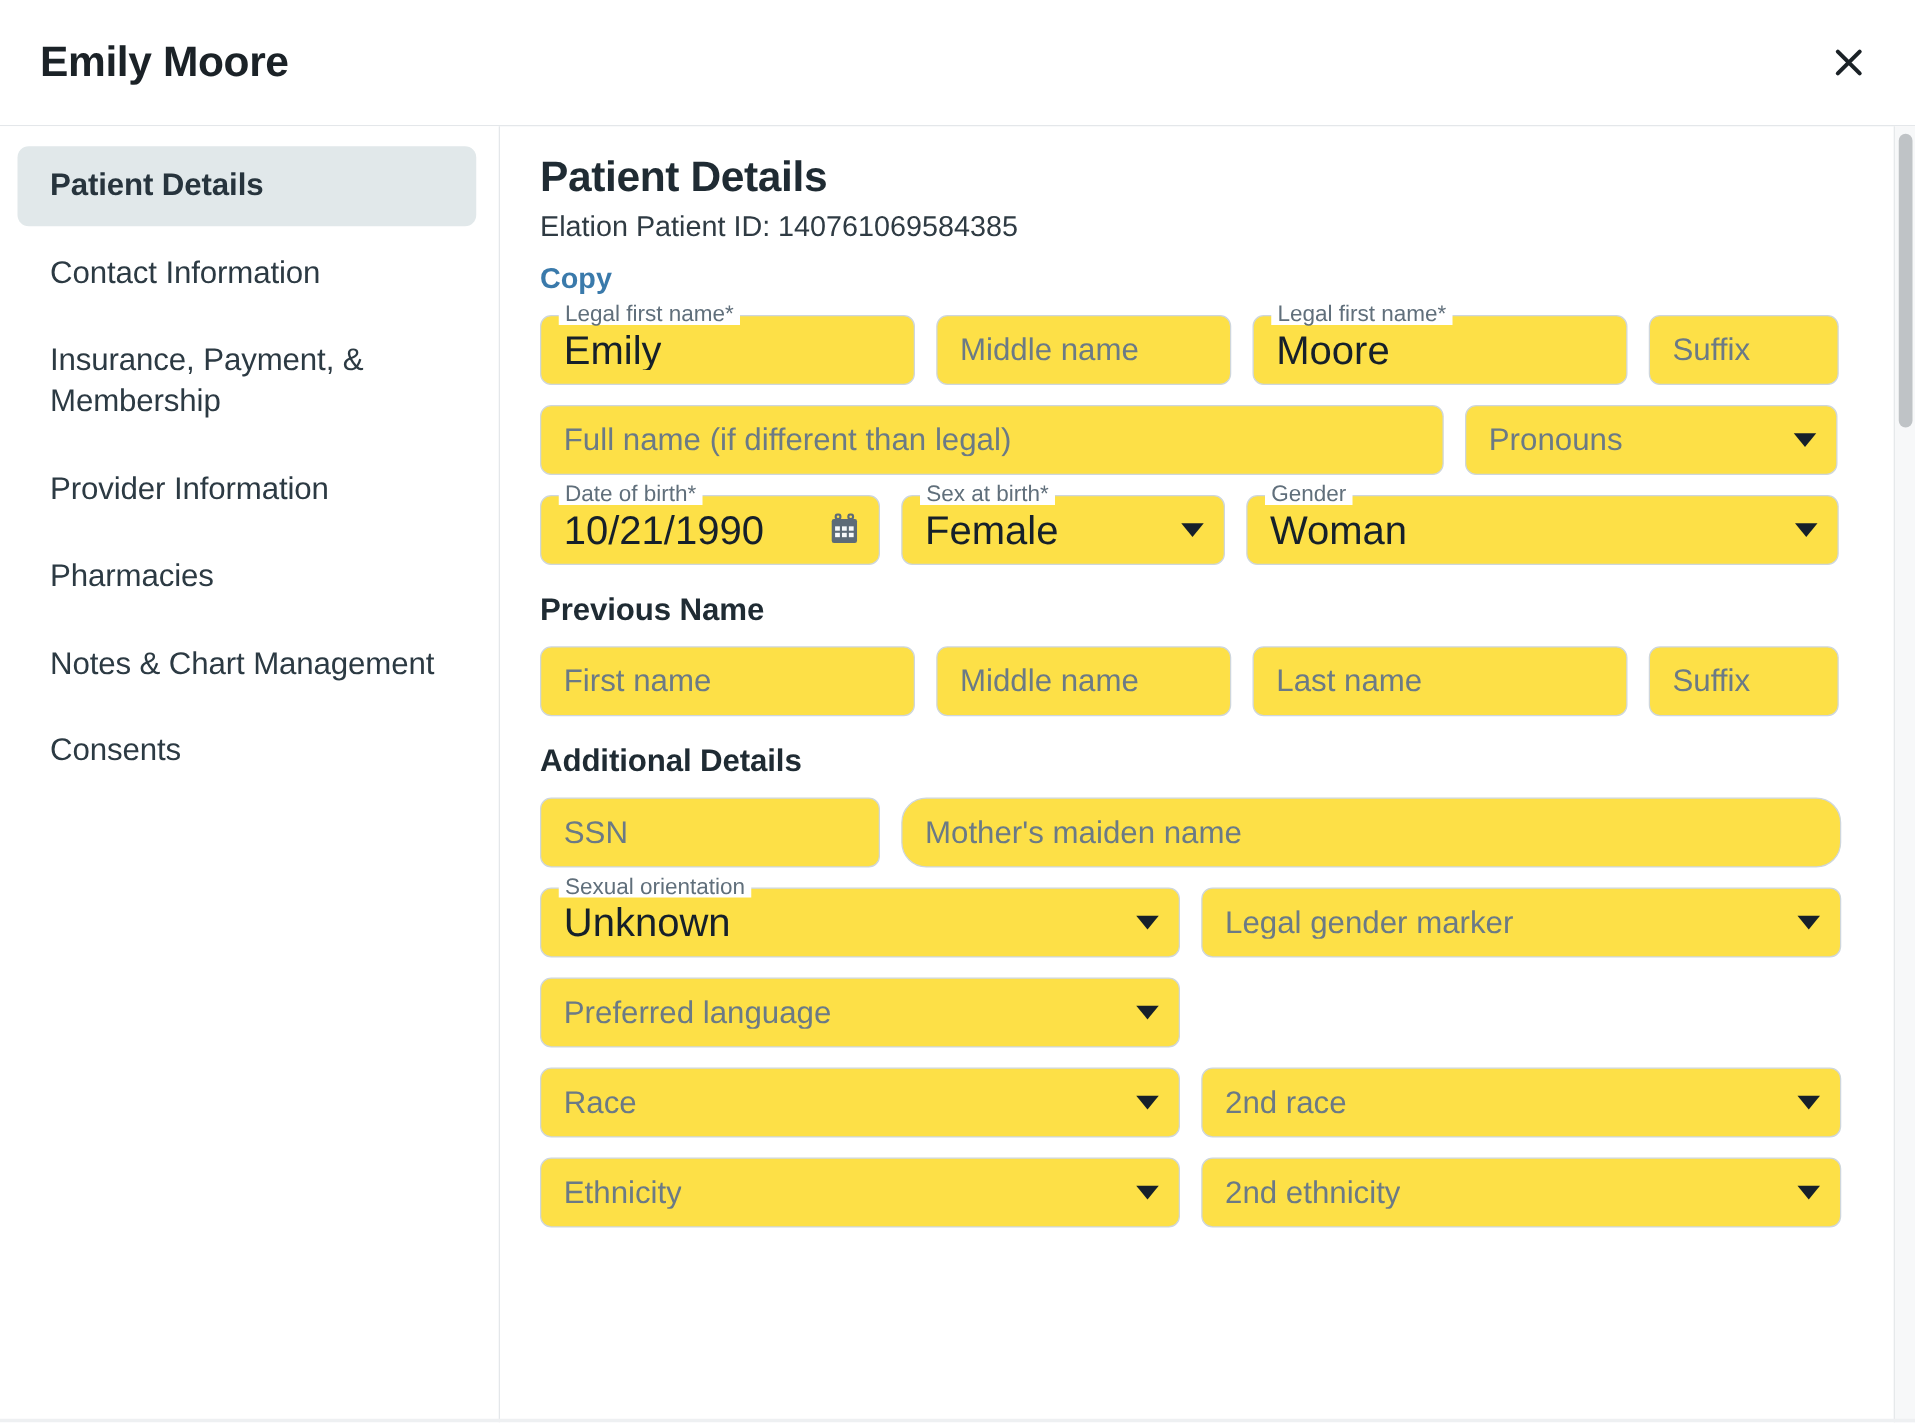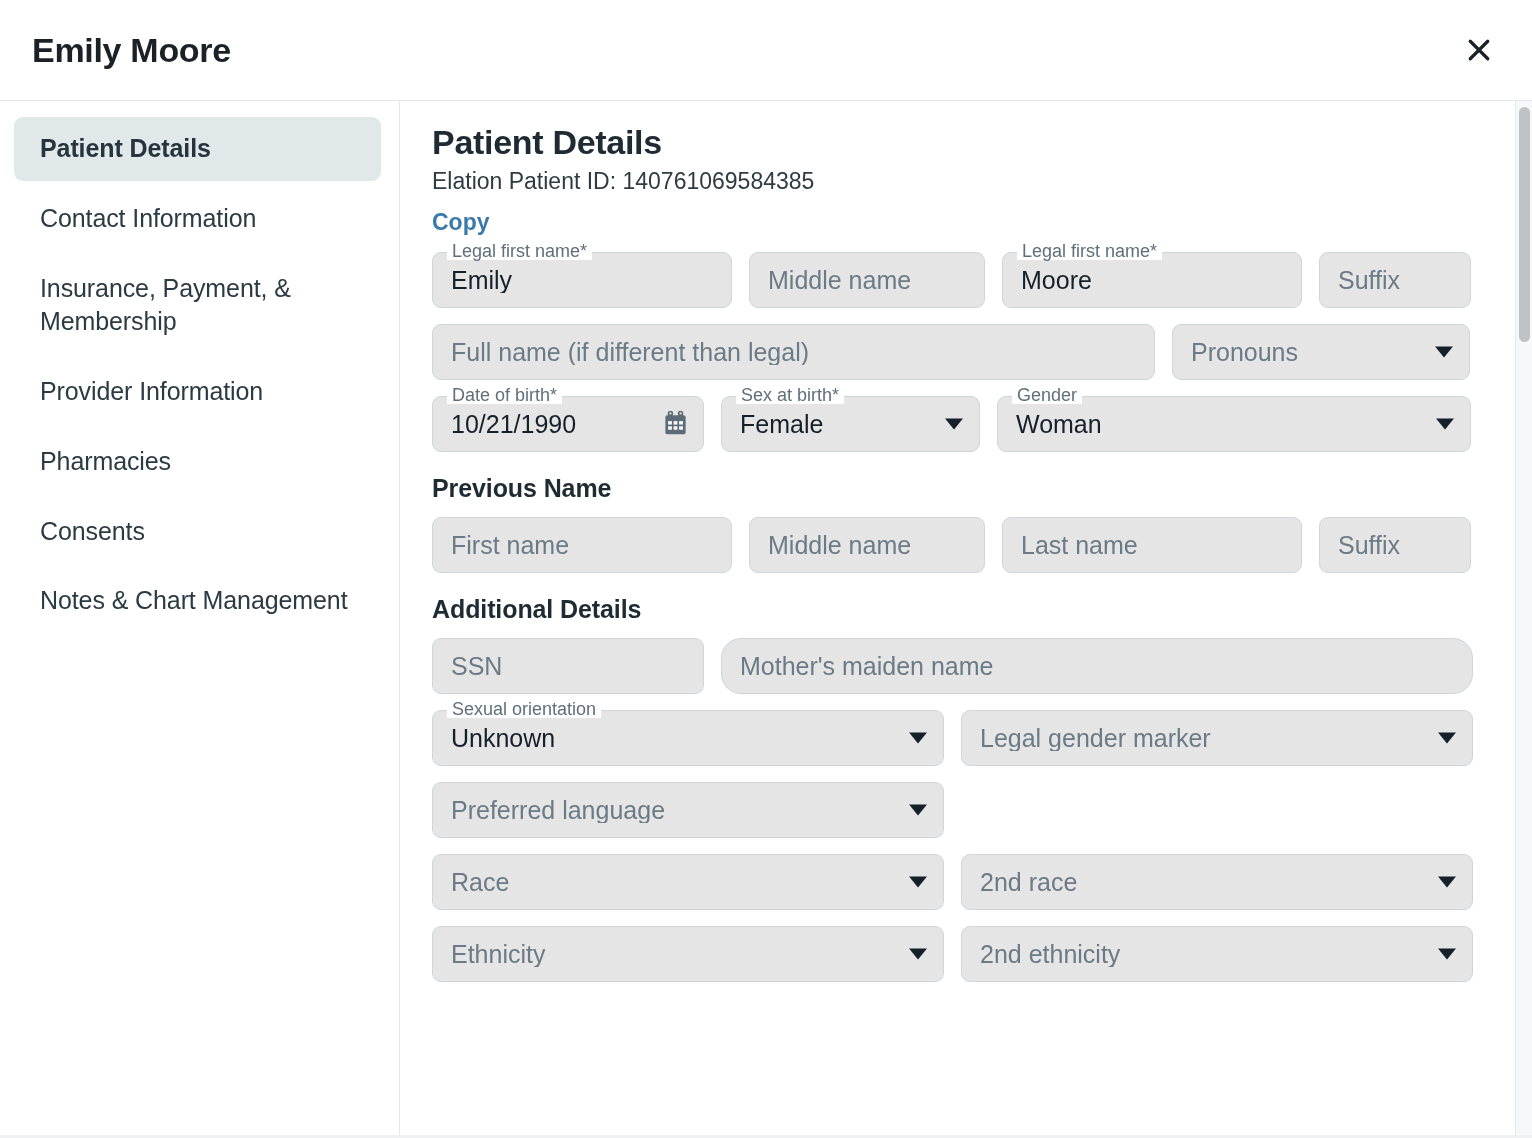--- a/index.html
+++ b/index.html
@@ -129,21 +129,21 @@
   .row {
     display: flex;
     gap: 17px;
     margin-bottom: 16px;
     align-items: flex-start;
   }
 
   .field {
     position: relative;
     height: 56px;
-    background: #e5e5e5;
+    background: #fde047;
     border: 1px solid #ced6dc;
     border-radius: 9px;
     display: flex;
     align-items: center;
     padding: 0 18px;
     cursor: text;
   }
   .field.select { cursor: pointer; }
 
   .field-label {
@@ -151,21 +151,21 @@
     top: -11px;
     left: 14px;
     padding: 0 5px;
     background: #ffffff;
     font-size: 18px;
     color: #606f7b;
     line-height: 1;
     white-space: nowrap;
   }
   .field-value {
-    font-size: 25px;
+    font-size: 32px;
     color: #16202a;
     line-height: 1;
     white-space: nowrap;
     overflow: hidden;
   }
   .field-placeholder {
     font-size: 25px;
     color: #6b7a86;
     line-height: 1;
     white-space: nowrap;
@@ -251,22 +251,22 @@
   </div>
 
   <div class="modal-body">
 
     <nav class="sidebar">
       <div class="nav-item active">Patient Details</div>
       <div class="nav-item">Contact Information</div>
       <div class="nav-item">Insurance, Payment, &amp; Membership</div>
       <div class="nav-item">Provider Information</div>
       <div class="nav-item">Pharmacies</div>
+      <div class="nav-item">Notes &amp; Chart Management</div>
       <div class="nav-item">Consents</div>
-      <div class="nav-item">Notes &amp; Chart Management</div>
     </nav>
 
     <main class="content">
 
       <div class="section-title">Patient Details</div>
 
       <div class="patient-id-row">
         <span>Elation Patient ID: 140761069584385</span>
         <span class="copy-link">Copy</span>
       </div>

